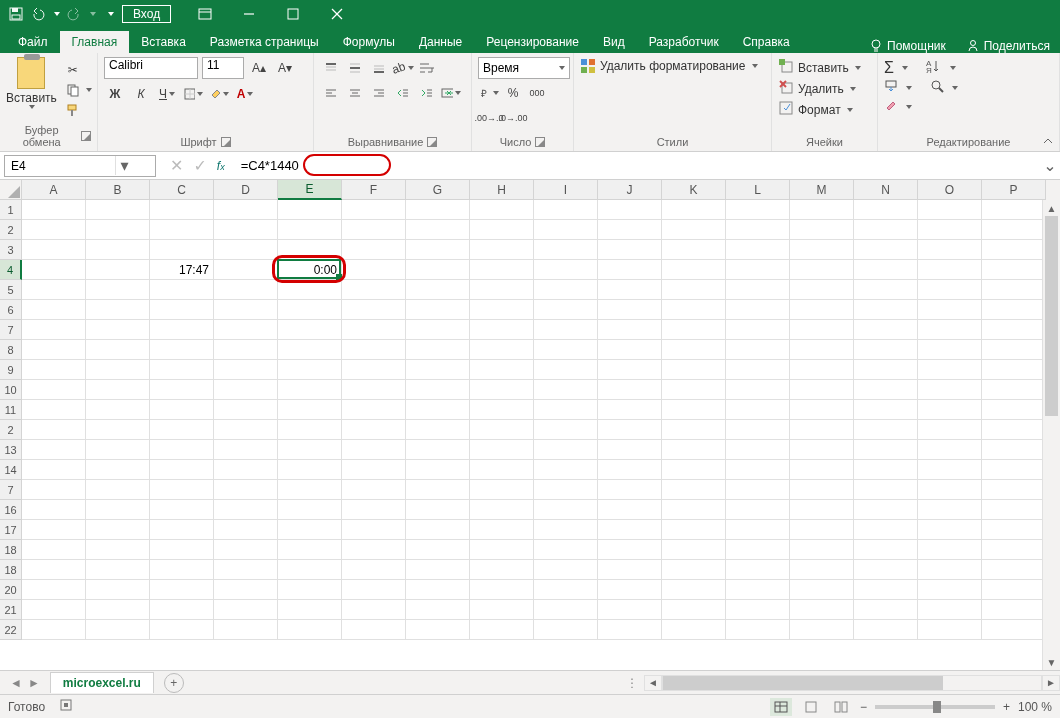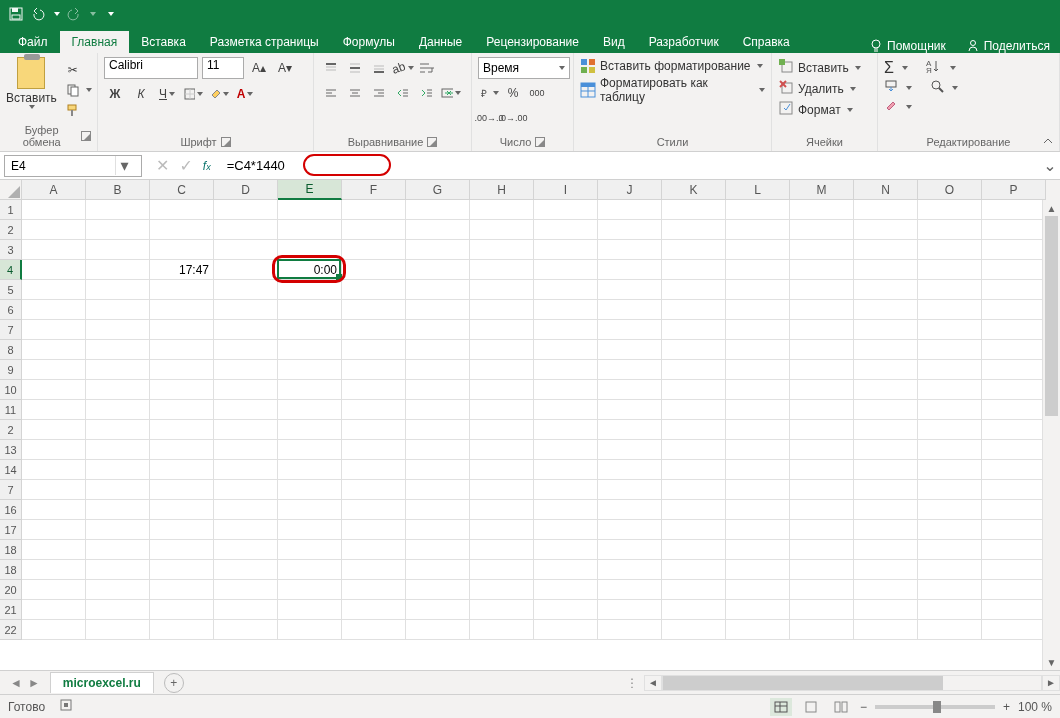--- a/index.html
+++ b/index.html
@@ -68,21 +68,21 @@
 .cellg { width:106px; }
 .cellg .crow { display:flex; align-items:center; gap:4px; font-size:12px; color:#333; padding:1px 0; }
 
 .editg { flex:1; }
 .editg .erow { display:flex; align-items:center; gap:6px; font-size:12px; color:#333; padding:1px 0;}
 
 .collapse-ribbon { position:absolute; right:4px; bottom:2px; width:16px; height:16px; display:flex; align-items:center; justify-content:center; }
 
 
 .fbar { height:28px; border-bottom:1px solid #d0d0d0; display:flex; align-items:center; background:#fff; }
-.name-box { width:138px; height:22px; border:1px solid #ababab; margin:16px 4px; display:flex; align-items:center; }
+.name-box { width:152px; height:22px; border:1px solid #ababab; margin:16px 4px; display:flex; align-items:center; }
 .name-box input { border:none; outline:none; width:110px; font-size:12px; padding:0 6px; background:transparent; }
 .name-box .nb-dd { width:18px; text-align:center; color:#666; border-left:1px solid #e0e0e0; }
 .fbar .fx-btns { display:flex; align-items:center; gap:10px; padding:0 10px; color:#888; }
 .fbar .fx-btns .fx { font-style:italic; font-size:12px; color:#0f766e; }
 .formula-input { flex:1; font-size:13px; padding:0 6px; border:none; outline:none; height:22px; }
 .formula-highlight { position:absolute; border:2.5px solid #d40000; border-radius:12px; pointer-events:none; }
 .fbar-expand { width:20px; text-align:center; color:#666; }
 
 
 .grid-wrap { position:relative; height: calc(718px - 28px - 25px - 99px - 28px - 24px - 24px); overflow:hidden; background:#fff; }
@@ -144,20 +144,45 @@
     <span class="dd-caret" style="border-top-color:#fff;"></span>
     <span class="q-icon" style="opacity:.5;">
         <svg width="14" height="14" viewBox="0 0 14 14">
           <path d="M5 3 A5 5 0 1 0 11 7" fill="none" stroke="#fff"></path>
           <path d="M8 1 L11 4 L8 7" fill="none" stroke="#fff"></path>
         </svg>
       </span>
     <span class="dd-caret" style="border-top-color:#fff;opacity:.5;"></span>
     <span class="dd-caret" style="border-top-color:#fff;margin-left:6px;"></span>
   </div>
+  <div class="win-btns">
+    <div class="login-btn">Вход</div>
+    <div class="wbtn">
+        <svg width="14" height="12" viewBox="0 0 14 12">
+          <rect x="1" y="1" width="12" height="10" fill="none" stroke="#fff"></rect>
+          <line x1="1" y1="4" x2="13" y2="4" stroke="#fff"></line>
+        </svg>
+      </div>
+    <div class="wbtn">
+        <svg width="12" height="12">
+          <line x1="1" y1="6" x2="11" y2="6" stroke="#fff" stroke-width="1.2"></line>
+        </svg>
+      </div>
+    <div class="wbtn">
+        <svg width="12" height="12">
+          <rect x="1" y="1" width="10" height="10" fill="none" stroke="#fff"></rect>
+        </svg>
+      </div>
+    <div class="wbtn">
+        <svg width="12" height="12">
+          <line x1="1" y1="1" x2="11" y2="11" stroke="#fff" stroke-width="1.2"></line>
+          <line x1="11" y1="1" x2="1" y2="11" stroke="#fff" stroke-width="1.2"></line>
+        </svg>
+      </div>
+  </div>
 </div>
 
 <div class="tabs">
   <div class="tab">Файл</div>
   <div class="tab active">Главная</div>
   <div class="tab">Вставка</div>
   <div class="tab">Разметка страницы</div>
   <div class="tab">Формулы</div>
   <div class="tab">Данные</div>
   <div class="tab">Рецензирование</div>
@@ -374,31 +399,21 @@
   </div>
 
   <div class="rgroup styleg">
     <div class="srow">
         <span class="sico"><svg width="16" height="16">
             <rect x="1" y="1" width="6" height="6" fill="#4a90d9"></rect>
             <rect x="9" y="1" width="6" height="6" fill="#e07030"></rect>
             <rect x="1" y="9" width="6" height="6" fill="#70b050"></rect>
             <rect x="9" y="9" width="6" height="6" fill="#d0c040"></rect>
           </svg></span>
-        <span>Вставить форматирование</span>
-        <span class="dd-caret"></span>
-      </div>
-    <div class="srow">
-        <span class="sico"><svg width="16" height="16">
-            <rect x="1" y="1" width="14" height="14" fill="none" stroke="#4a90d9"></rect>
-            <rect x="1" y="1" width="14" height="4" fill="#4a90d9"></rect>
-            <line x1="1" y1="9" x2="15" y2="9" stroke="#4a90d9"></line>
-            <line x1="8" y1="1" x2="8" y2="15" stroke="#4a90d9"></line>
-          </svg></span>
-        <span>Форматировать как таблицу</span>
+        <span>Удалить форматирование</span>
         <span class="dd-caret"></span>
       </div>
     <div class="rlabel">
         <span>Стили</span>
       </div>
   </div>
 
   <div class="rgroup cellg">
     <div class="crow">
         <span class="ico"><svg width="16" height="16">

